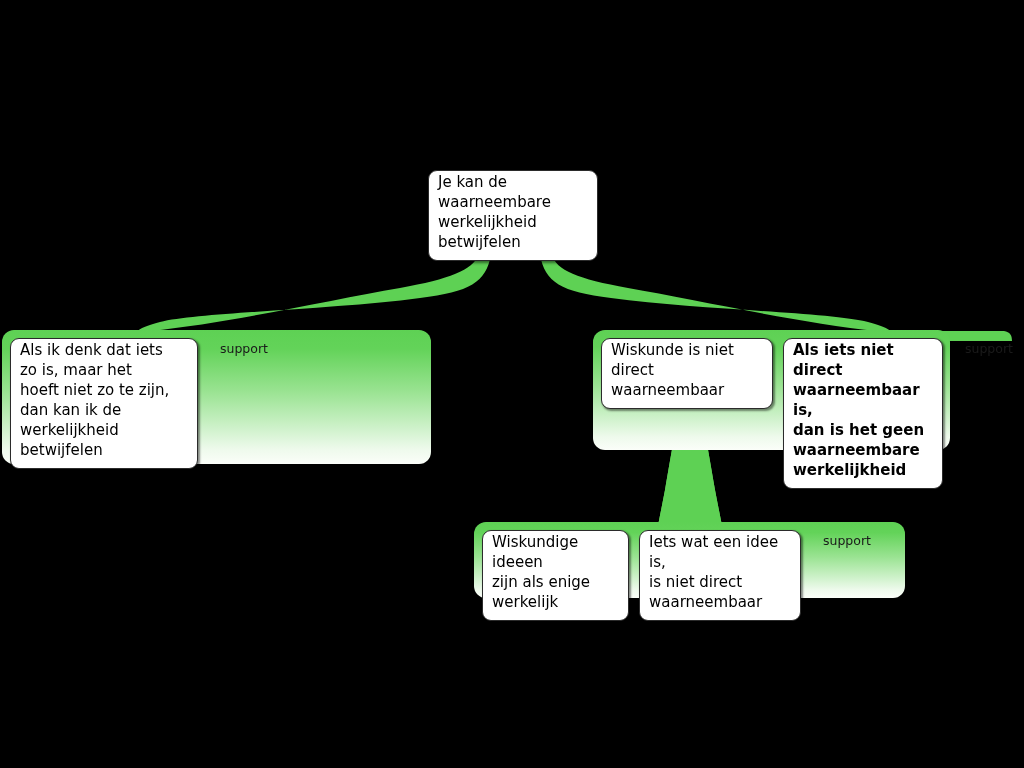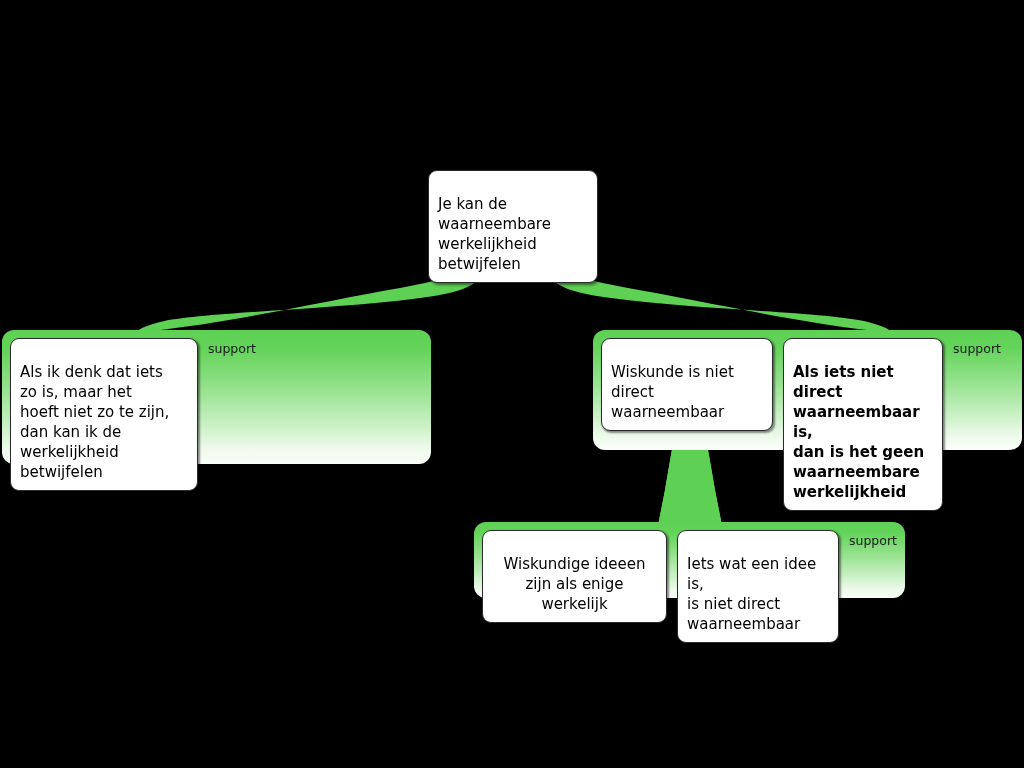--- a/index.html
+++ b/index.html
@@ -44,30 +44,30 @@
     flex-direction: row;
     align-items: flex-start;
     gap: 10px;
   }
   .group-label {
     font-size: 12.5px;
     color: #1a1a1a;
     line-height: 1;
     padding-top: 5px;
     white-space: nowrap;
-    margin-left: 10px;
+    margin-left: 22px;
   }
 
   
   .card {
     background: #ffffff;
     border: 1px solid #2b2b2b;
     border-radius: 9px;
     box-sizing: border-box;
-    padding: 23px 9px 8px 9px;
+    padding: 1px 9px 8px 9px;
     font-size: 15px;
     line-height: 20px;
     color: #000000;
     box-shadow: 1.5px 1.5px 2px rgba(0,0,0,0.45);
   }
   .card-text {
     display: block;
     white-space: pre-line;
   }
 
@@ -76,28 +76,28 @@
     position: absolute;
     z-index: 3;
     left: 428px;
     top: 170px;
     width: 170px;
     box-shadow: 2px 2px 3px rgba(0,0,0,0.5);
   }
 
   
   #group-left   { left: 2px;   top: 330px; width: 429px; height: 134px; }
-  #group-right  { left: 593px; top: 330px; width: 429px; height: 120px; }
+  #group-right  { left: 593px; top: 330px; width: 357px; height: 120px; }
   #group-bottom { left: 474px; top: 522px; width: 431px; height: 76px;  }
 
   #group-left   .c1 { width: 163px; }
   #group-left   .c2 { width: 188px; }
   #group-right  .c1 { width: 172px; }
   #group-right  .c2 { width: 160px; font-weight: bold; }
-  #group-bottom .c1 { width: 185px; text-align: center; }
+  #group-bottom .c1 { width: 147px; }
   #group-bottom .c2 { width: 162px; }
 </style>
 </head>
 <body>
 
 <div id="canvas">
 
   <svg id="connectors" viewBox="0 0 1024 768" width="1024" height="768" xmlns="http://www.w3.org/2000/svg">
 
     <path fill="#5ed154" d="M 491 255

